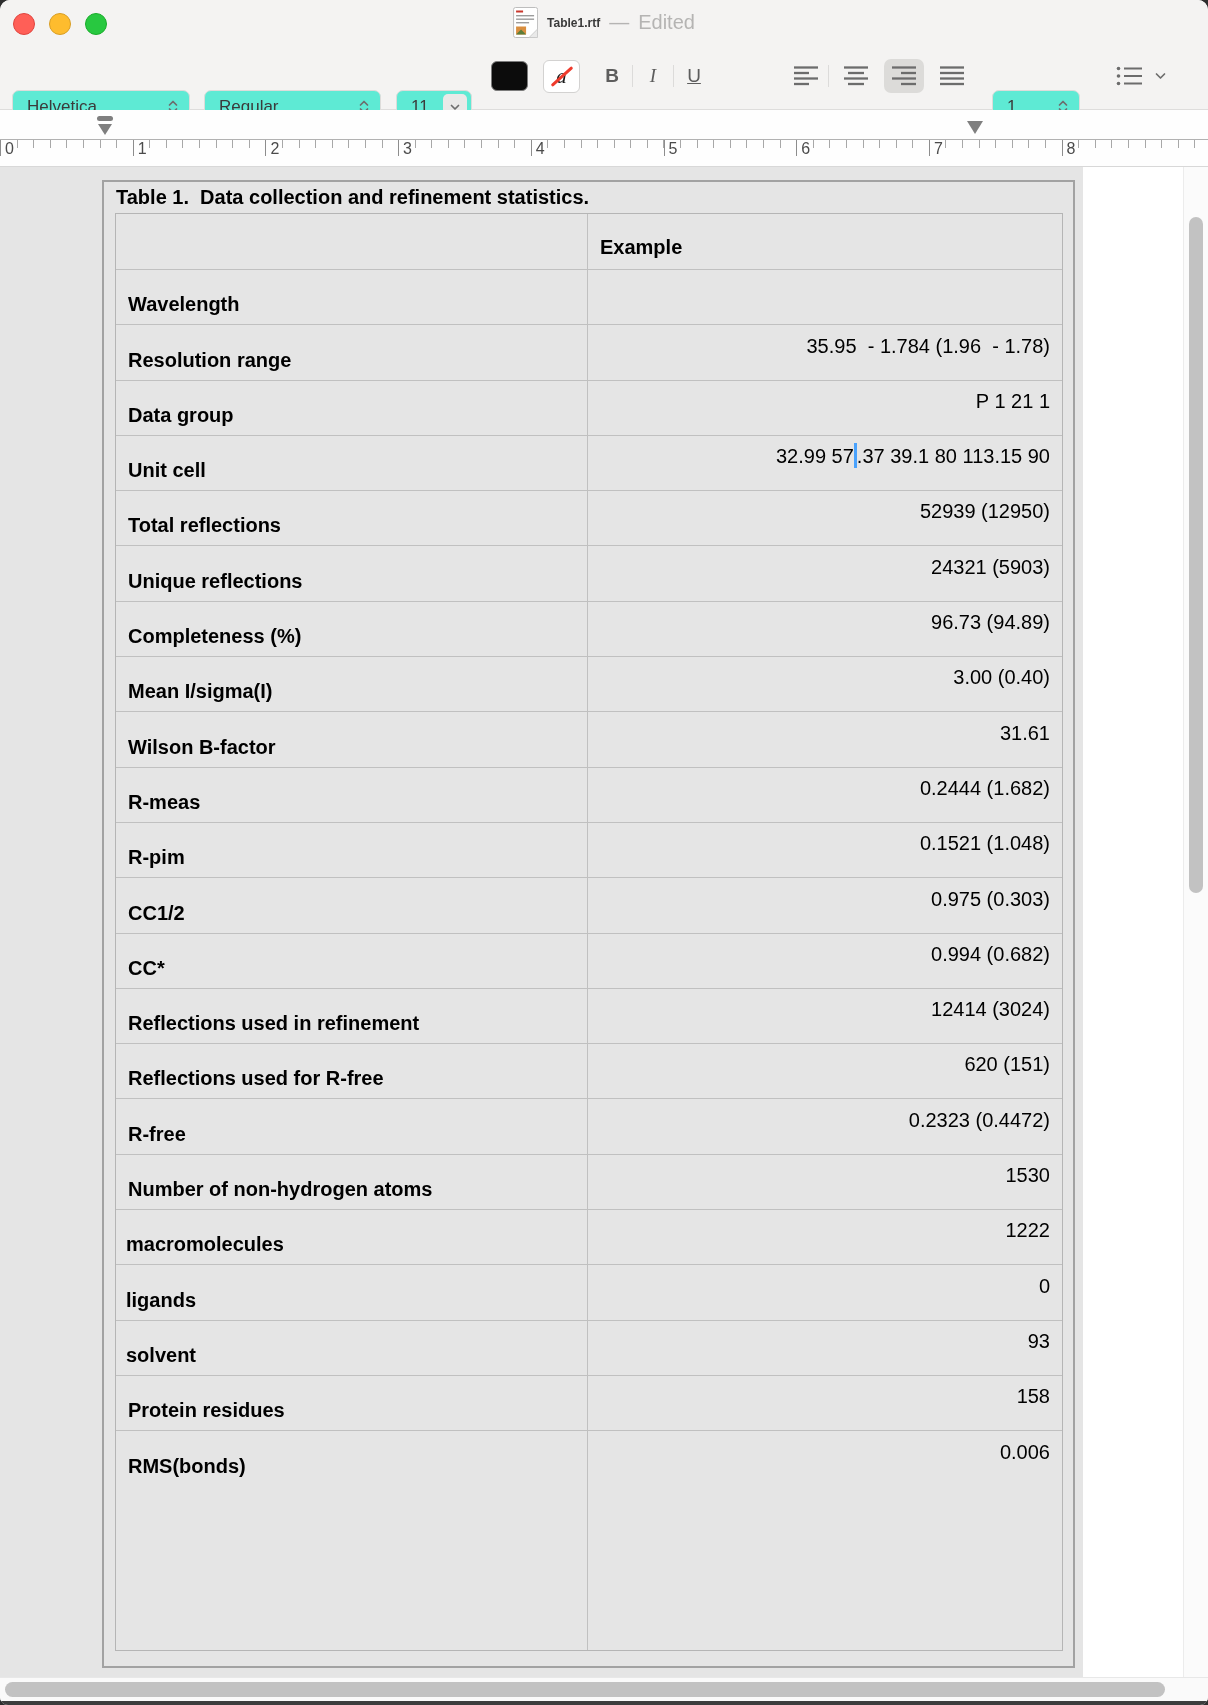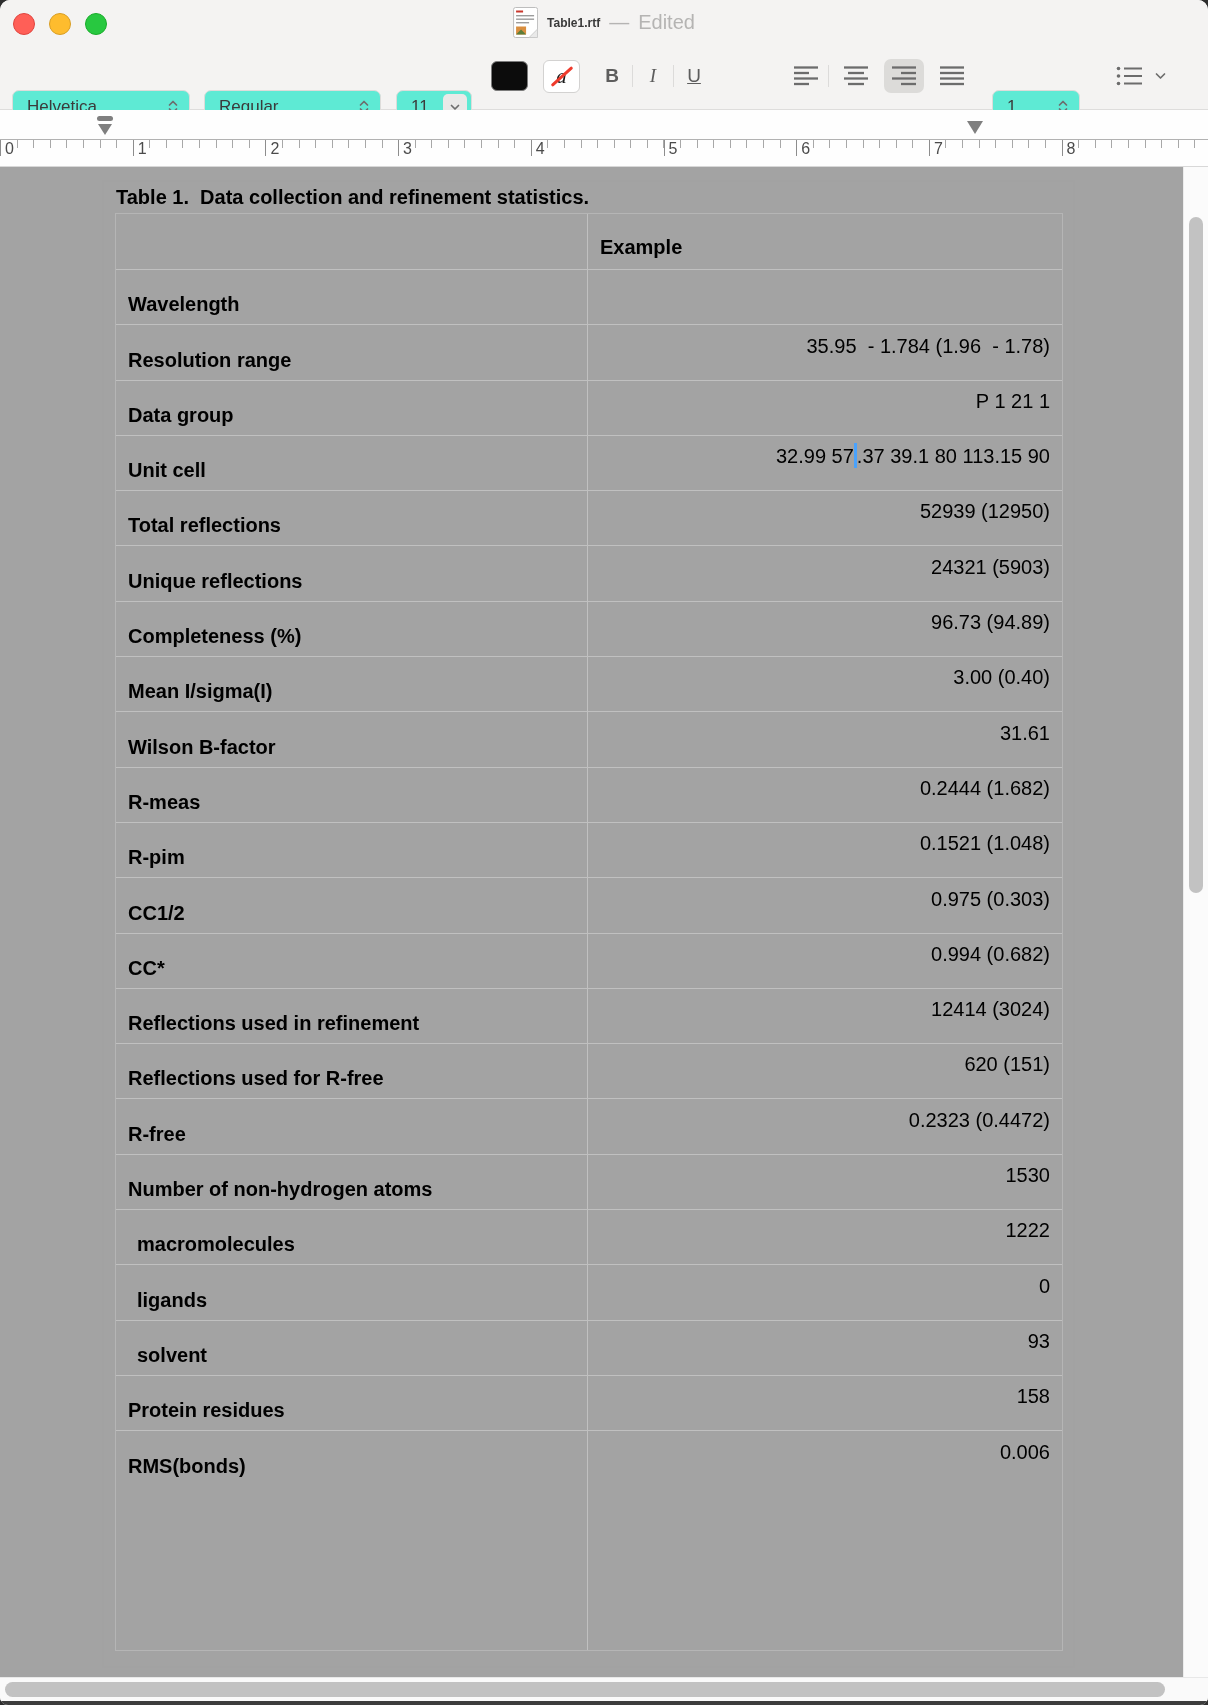--- a/index.html
+++ b/index.html
@@ -92,35 +92,35 @@
   .pin-bar { position:absolute; left:97px; top:6px; width:16px; height:5px; background:#7f7f7f; border-radius:2.5px; }
   .pin-tri {
     position:absolute; left:98px; top:14px; width:0; height:0;
     border-left:7px solid transparent; border-right:7px solid transparent; border-top:11px solid #7f7f7f;
   }
   .right-tri {
     position:absolute; left:967px; top:11px; width:0; height:0;
     border-left:8px solid transparent; border-right:8px solid transparent; border-top:13px solid #7f7f7f;
   }
   
-  .content { position:absolute; left:0; top:167px; width:1208px; height:1510px; background:#a3a3a3; }
+  .content { position:absolute; left:0; top:167px; width:1083px; height:1510px; background:#e5e5e5; }
   .outer-box {
     position:absolute; left:102px; top:13px; width:973px; height:1488px;
     border:2px solid #a2a2a2; box-sizing:border-box;
   }
   .table-title { position:absolute; left:12px; top:4px; font-size:20px; font-weight:700; color:#000; white-space:pre; }
   .inner-table {
     position:absolute; left:11px; top:31px; width:948px; height:1438px;
     border:1px solid #b5b5b5; box-sizing:border-box;
   }
   .col-divider { position:absolute; left:471px; top:0; bottom:0; width:1px; background:#c0c0c0; }
   .t-header { position:relative; height:55px; }
   .t-row { position:relative; height:55.3px; border-top:1px solid #c0c0c0; box-sizing:border-box; }
   .t-label { position:absolute; left:12px; bottom:8px; font-size:20px; font-weight:700; color:#000; white-space:pre; }
-  .t-label.indent { left:21px; }
+  .t-label.indent { left:10px; }
   .t-value { position:absolute; right:12px; bottom:22px; font-size:20px; color:#000; white-space:pre;margin-top:41px; }
   .hdr-example { position:absolute; left:484px; bottom:10px; font-size:20px; font-weight:700; color:#000; }
   .caret { display:inline-block; width:3px; height:25px; background:#4aa2fc; vertical-align:-5px; }
   
   .vscroll {
     position:absolute; right:0; top:167px; width:25px; height:1510px;
     background:#fbfbfb; border-left:1px solid #ececec; box-sizing:border-box;
   }
   .vthumb { position:absolute; left:5px; top:50px; width:14px; height:676px; background:#c2c2c2; border-radius:7px; }
   .hscroll {

